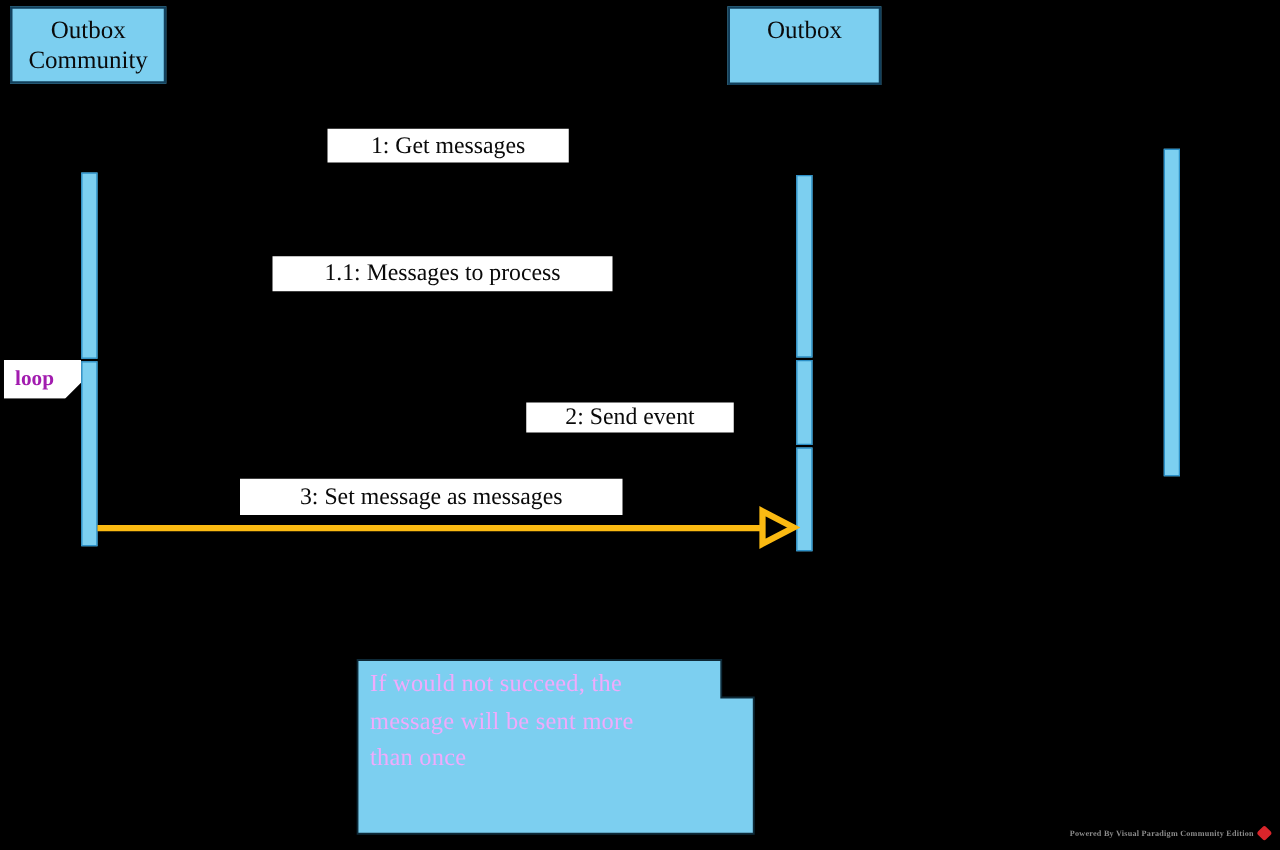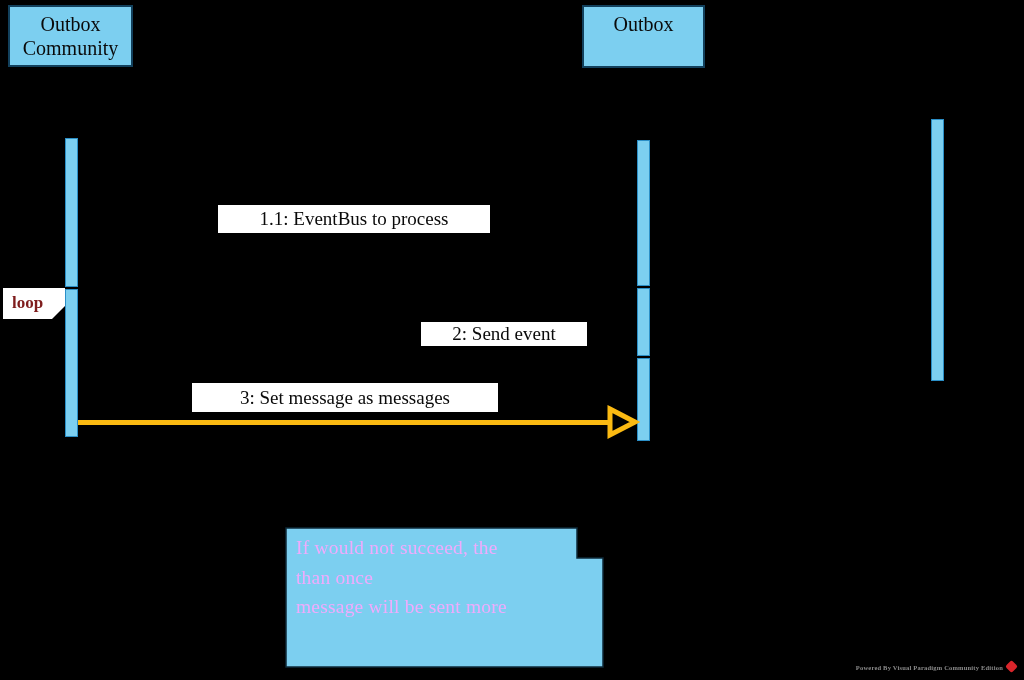--- a/index.html
+++ b/index.html
@@ -16,21 +16,21 @@
     position:absolute;width:13px;background:#7CCFF0;border:1px solid #2b8fc7;
     box-sizing:border-box;
   }
   .msg-label{
     position:absolute;background:#ffffff;color:#0a0a0a;font-size:19px;
     display:flex;align-items:center;justify-content:center;white-space:nowrap;
   }
   .loop-label{
     position:absolute;left:3px;top:288px;width:62px;height:31px;background:#ffffff;
     clip-path:polygon(0 0,100% 0,100% 58%,79% 100%,0 100%);
-    color:#7f1d1d;font-weight:bold;font-size:17px;line-height:29px;
+    color:#a21caf;font-weight:bold;font-size:17px;line-height:29px;
     padding-left:9px;box-sizing:border-box;
   }
   .arrow-line{
     position:absolute;left:78px;top:420px;width:530px;height:5px;background:#FBBA12;
   }
   .arrow-head{position:absolute;left:606px;top:404px;}
   .note-shape{position:absolute;left:285px;top:527px;}
   .note-text{
     position:absolute;left:296px;top:533px;width:295px;color:#f0abfc;
     font-size:19.5px;line-height:29.5px;letter-spacing:0.2px;
@@ -61,38 +61,39 @@
 
   <div class="bar" style="left:65px;top:138px;height:149px"></div>
   <div class="bar" style="left:65px;top:289px;height:148px"></div>
 
   <div class="bar" style="left:637px;top:140px;height:146px"></div>
   <div class="bar" style="left:637px;top:288px;height:68px"></div>
   <div class="bar" style="left:637px;top:358px;height:83px"></div>
 
   <div class="bar" style="left:931px;top:119px;height:262px"></div>
 
-  <div class="msg-label" style="left:218px;top:205px;width:272px;height:28px">1.1: EventBus to process</div>
+  <div class="msg-label" style="left:262px;top:103px;width:193px;height:27px">1: Get messages</div>
+  <div class="msg-label" style="left:218px;top:205px;width:272px;height:28px">1.1: Messages to process</div>
   <div class="msg-label" style="left:421px;top:322px;width:166px;height:24px">2: Send event</div>
   <div class="msg-label" style="left:192px;top:383px;width:306px;height:29px">3: Set message as messages</div>
 
   <div class="loop-label">
     <span>loop</span>
   </div>
 
   <div class="arrow-line"></div>
   <svg class="arrow-head" width="34" height="36" viewBox="0 0 34 36">
     <polygon points="4,5 29,18 4,31" fill="none" stroke="#FBBA12" stroke-width="5" stroke-linejoin="miter"></polygon>
   </svg>
 
   <svg class="note-shape" width="320" height="142" viewBox="0 0 320 142">
     <path d="M1,1 H292 V31 H318 V140 H1 Z" fill="#7CCFF0" stroke="#0e2a38" stroke-width="1.5"></path>
   </svg>
   <div class="note-text">
     <span>If would not succeed, the</span>
+    <span>message will be sent more</span>
     <span>than once</span>
-    <span>message will be sent more</span>
   </div>
 
   <div class="watermark">Powered By Visual Paradigm Community Edition</div>
   <div class="vp-logo"></div>
 
 </div>
 
 </body></html>

